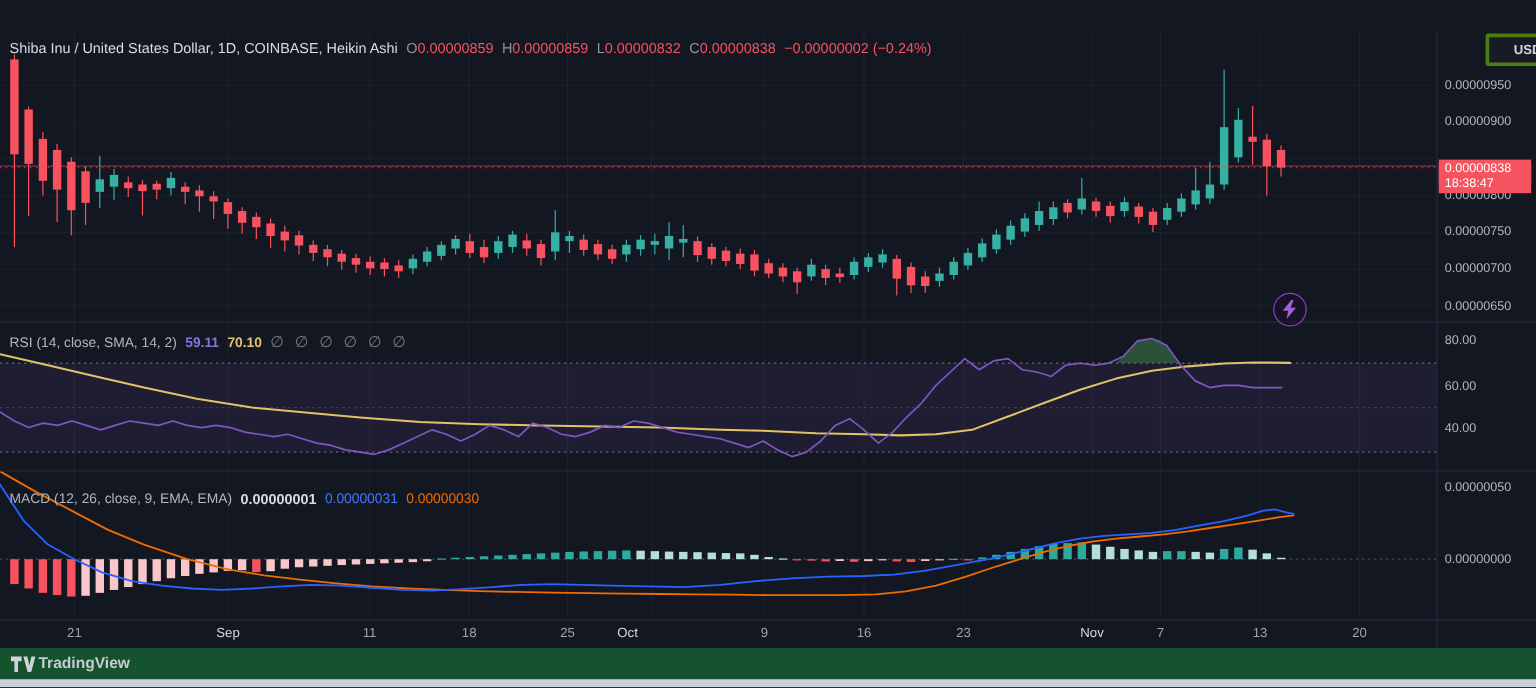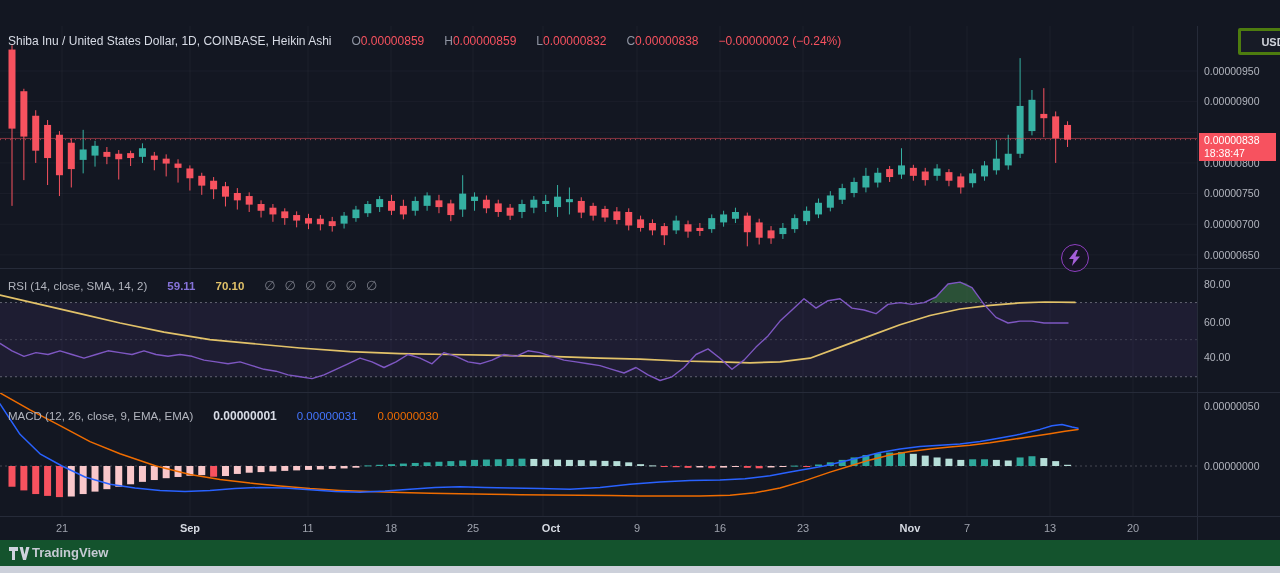--- a/index.html
+++ b/index.html
@@ -1,36 +1,36 @@
 <!DOCTYPE html>
 <html><head>
 <meta charset="utf-8">
 <style>
   html,body{margin:0;padding:0;background:#0d1017;}
   .stage{position:relative;width:1280px;height:573px;overflow:hidden;background:#131722;
          font-family:"Liberation Sans",sans-serif;}
   .hdr{position:absolute;left:0;top:0;width:1280px;height:26px;background:#10141d;}
   .hdr .txt{position:absolute;left:8px;top:6px;font-size:11.5px;color:#e3e6ec;}
   svg.plot{position:absolute;left:0;top:0;}
-  .legend{position:absolute;left:8px;display:flex;gap:20px;align-items:baseline;white-space:nowrap;}
+  .legend{position:absolute;left:8px;display:flex;gap:7px;align-items:baseline;white-space:nowrap;}
   .t-sym{color:#d8dce6;font-size:12px;}
   .t-red{color:#f7525f;font-size:12px;}
   .t-let{color:#9095a3;font-size:12px;}
   .lg-gray{color:#b2b5be;font-size:11.5px;}
   .lg-pur{color:#8673d9;font-size:11.5px;font-weight:700;}
   .lg-yel{color:#e2c269;font-size:11.5px;font-weight:700;}
   .lg-wht{color:#d8dce6;font-size:12px;font-weight:700;}
   .lg-blu{color:#4476ff;font-size:11.5px;}
   .lg-org{color:#ef6c00;font-size:11.5px;}
   .slots span{color:#787b86;font-size:13px;margin-right:9px;}
   .ax-lbl{position:absolute;left:1204px;transform:translateY(-50%);font-size:10.5px;color:#b2b5be;}
   .px-box{position:absolute;left:1199px;width:72px;background:#f7525f;color:#fff;
           font-size:10.5px;padding:1px 0 1px 5px;line-height:12.5px;}
   .tm-lbl{position:absolute;top:522px;transform:translateX(-50%);font-size:11px;color:#9fa3ae;}
-  .tm-lbl.major{color:#d6dae2;font-weight:700;text-align:center;}
+  .tm-lbl.major{color:#d6dae2;font-weight:400;text-align:center;}
   .usd-btn{position:absolute;left:1202px;top:28px;width:64px;height:21px;border:3px solid #4d7c0f;
            border-radius:2px;background:#171b26;color:#d1d4dc;font-size:11px;font-weight:700;
            display:flex;align-items:center;justify-content:center;margin-left:36px;}
   .bolt-btn{position:absolute;left:1061px;top:244px;width:26px;height:26px;border-radius:50%;
             border:1.5px solid #8e3fc0;background:rgba(25,18,38,0.55);display:flex;
             align-items:center;justify-content:center;}
   .footer{position:absolute;left:0;top:540px;width:1280px;height:26px;background:#14532d;}
   .brand{position:absolute;left:32px;top:5px;color:#c6cad3;font-size:13px;font-weight:700;}
   .tvlogo{position:absolute;left:9px;top:6px;}
   .bstrip{position:absolute;left:0;top:566px;width:1280px;height:7px;background:#ccd0da;}
@@ -393,21 +393,21 @@
     <div>0.00000838</div>
     <div>18:38:47</div>
   </div>
 
   <div id="time-axis">
       <div class="tm-lbl" style="left: 62px;">21</div>
       <div class="tm-lbl major" style="left: 190px;">Sep</div>
       <div class="tm-lbl" style="left: 308px;">11</div>
       <div class="tm-lbl" style="left: 391px;">18</div>
       <div class="tm-lbl" style="left: 473px;">25</div>
-      <div class="tm-lbl major" style="left: 543px; padding-left: 16px;">Oct</div>
+      <div class="tm-lbl major" style="left: 515px; padding-left: 16px;">Oct</div>
       <div class="tm-lbl" style="left: 637px;">9</div>
       <div class="tm-lbl" style="left: 720px;">16</div>
       <div class="tm-lbl" style="left: 803px;">23</div>
       <div class="tm-lbl major" style="left: 910px;">Nov</div>
       <div class="tm-lbl" style="left: 967px;">7</div>
       <div class="tm-lbl" style="left: 1050px;">13</div>
       <div class="tm-lbl" style="left: 1133px;">20</div>
     </div>
 
   <div class="usd-btn">

